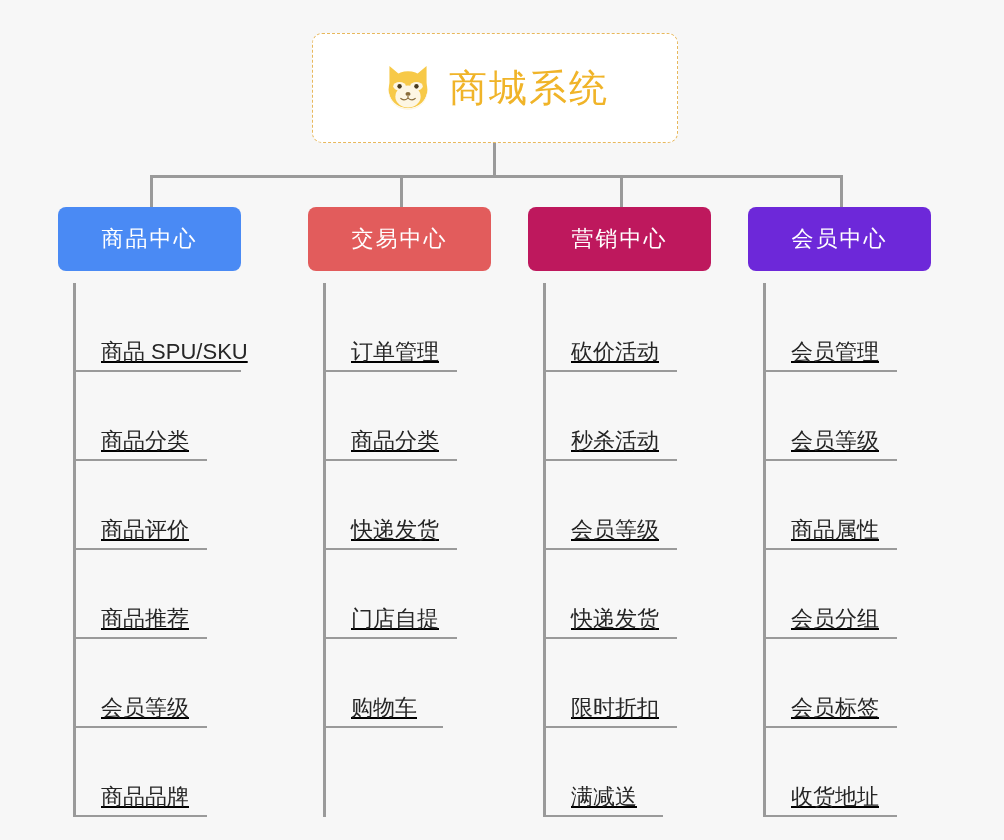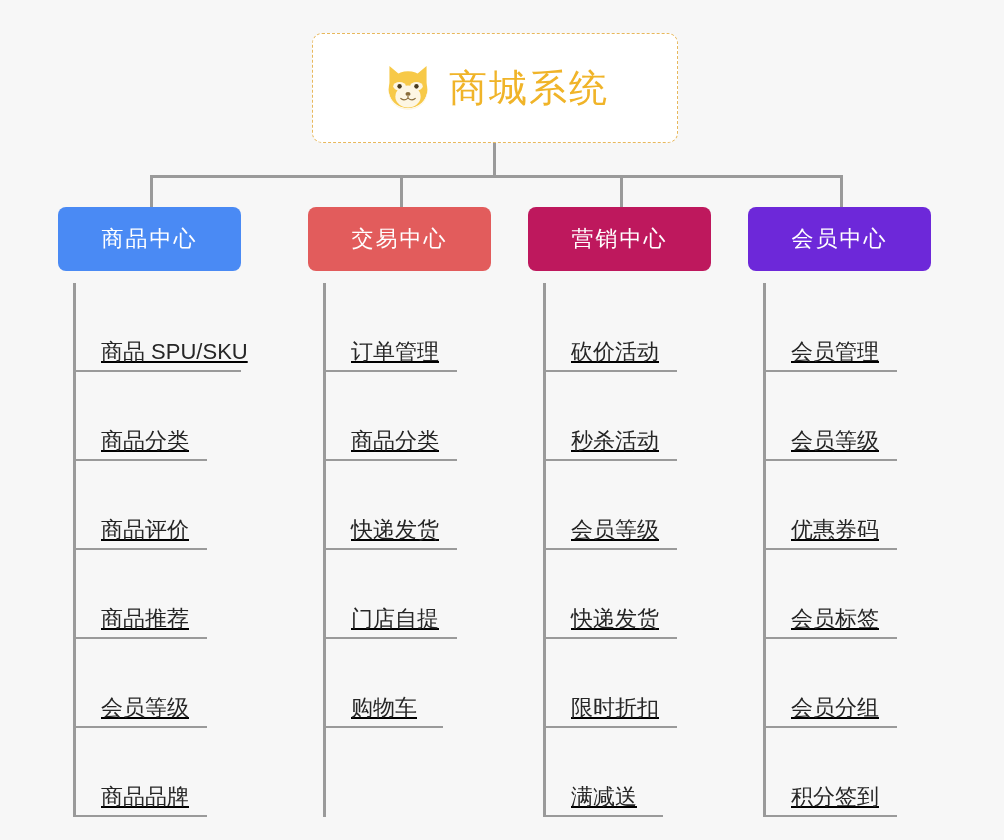--- a/index.html
+++ b/index.html
@@ -259,35 +259,35 @@
               <span class="leaf-label">会员管理</span>
             </div>
           </div>
           <div class="leaf">
             <div class="leaf-inner">
               <span class="leaf-label">会员等级</span>
             </div>
           </div>
           <div class="leaf">
             <div class="leaf-inner">
-              <span class="leaf-label">优惠券码</span>
+              <span class="leaf-label">商品属性</span>
+            </div>
+          </div>
+          <div class="leaf">
+            <div class="leaf-inner">
+              <span class="leaf-label">会员分组</span>
             </div>
           </div>
           <div class="leaf">
             <div class="leaf-inner">
               <span class="leaf-label">会员标签</span>
             </div>
           </div>
           <div class="leaf">
             <div class="leaf-inner">
-              <span class="leaf-label">会员分组</span>
-            </div>
-          </div>
-          <div class="leaf">
-            <div class="leaf-inner">
-              <span class="leaf-label">积分签到</span>
+              <span class="leaf-label">收货地址</span>
             </div>
           </div>
         </div>
       </div>
     </div>
 
 </div>
 
 </body></html>

